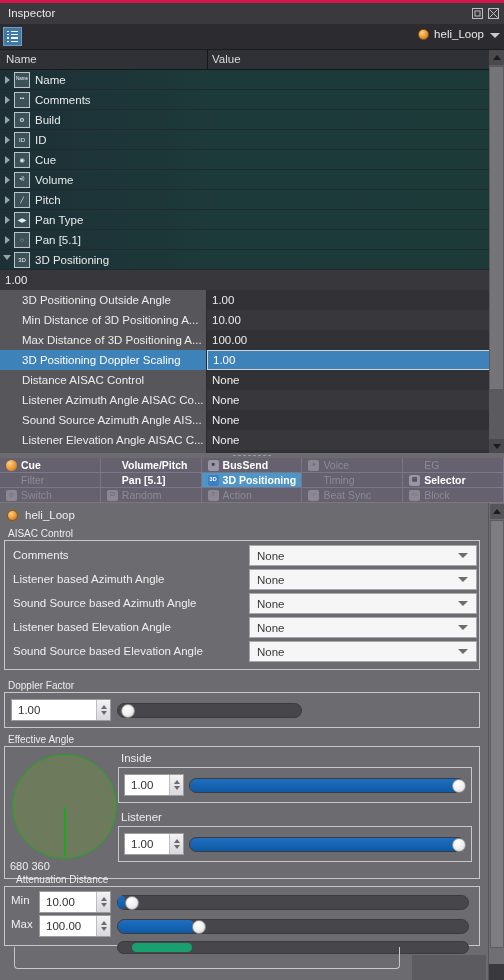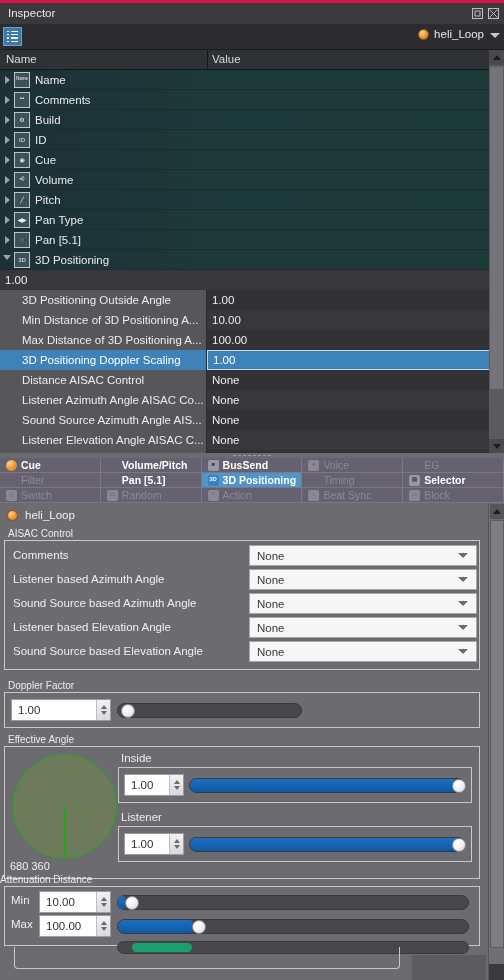--- a/index.html
+++ b/index.html
@@ -508,21 +508,21 @@
               <i class="d"></i>
             </span>
         </div>
         <div class="slider" style="left:70px;top:10px;width:276px;">
           <div class="fill" id="outside-fill" style="width: 100%;"></div>
           <div class="knob" id="outside-knob" style="left: 269px;"></div>
         </div>
       </div>
     </div>
 
-    <div class="grp-cap" style="left:0;top:371px;">Attenuation Distance</div>
+    <div class="grp-cap" style="left:16px;top:371px;">Attenuation Distance</div>
     <div class="grp" style="left:4px;top:383px;width:476px;height:60px;">
       <div style="position:absolute;left:6px;top:7px;font-size:11.5px;color:#efefef;">Min</div>
       <div class="spin" style="left:34px;top:4px;width:72px;">
         <span class="sv">10.00</span>
         <span class="sb">
             <i class="u"></i>
             <i class="d"></i>
           </span>
       </div>
       <div class="slider" style="left:112px;top:8px;width:352px;">

